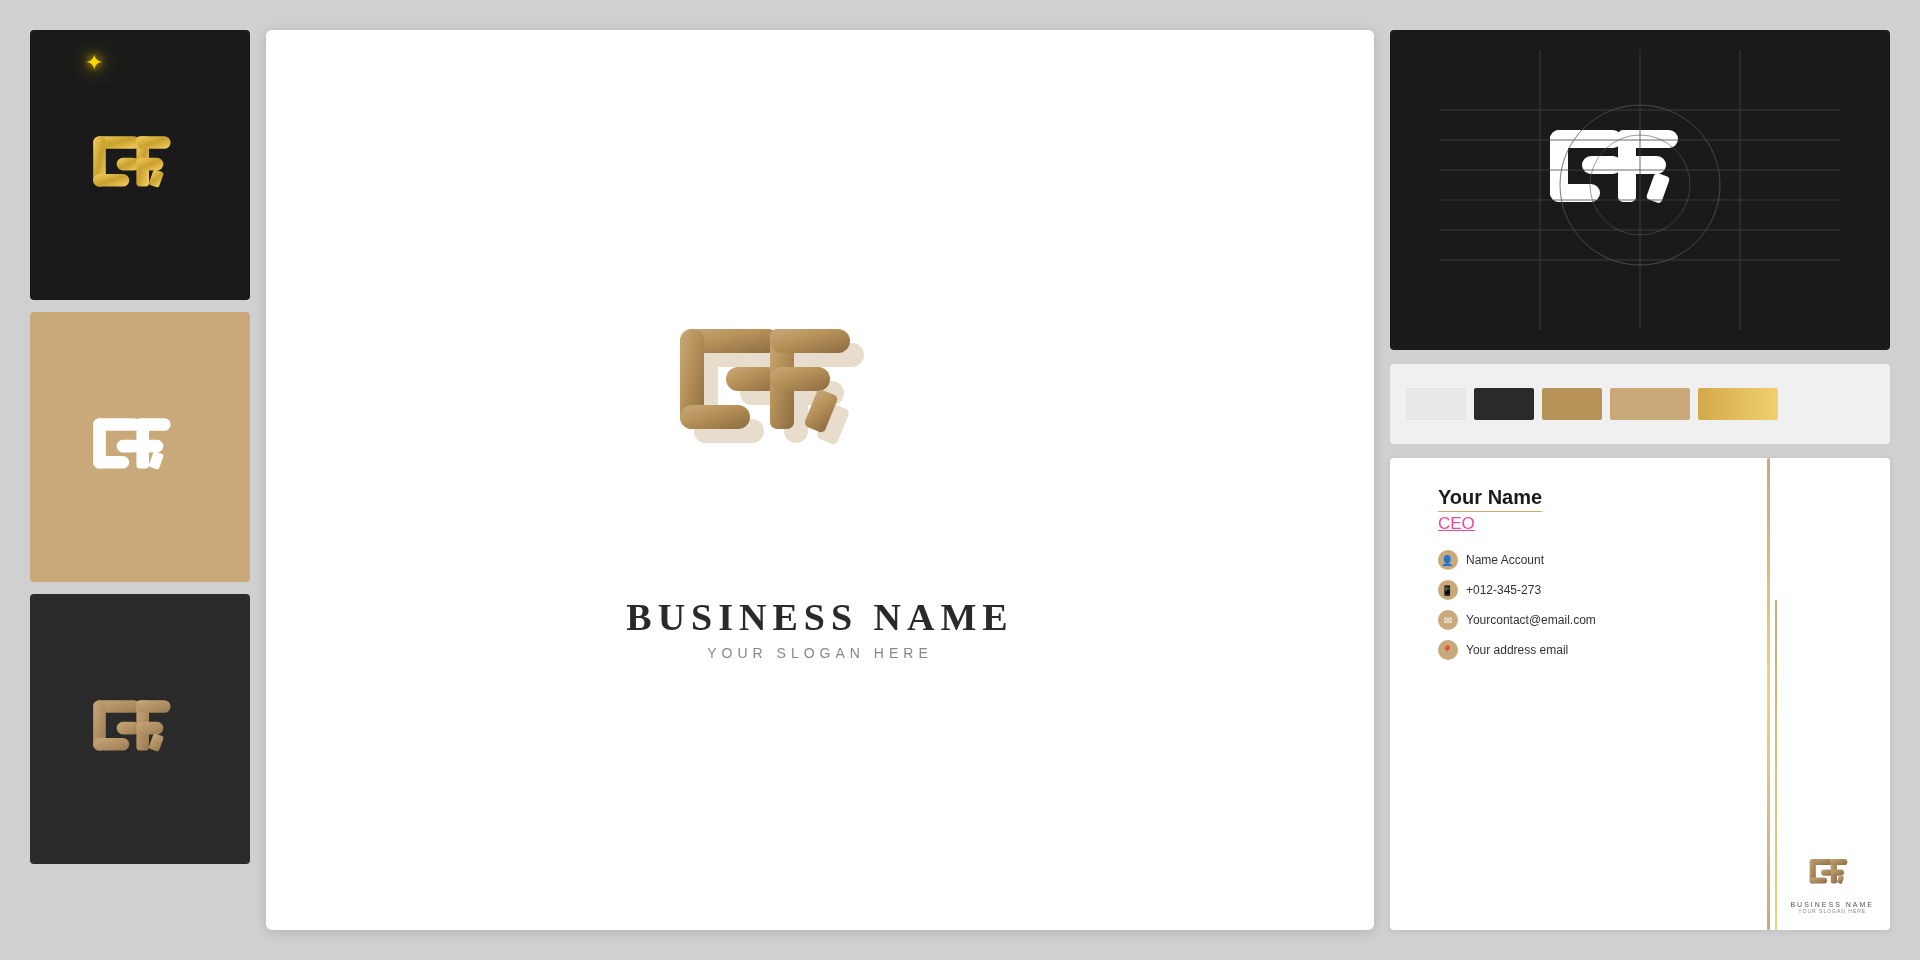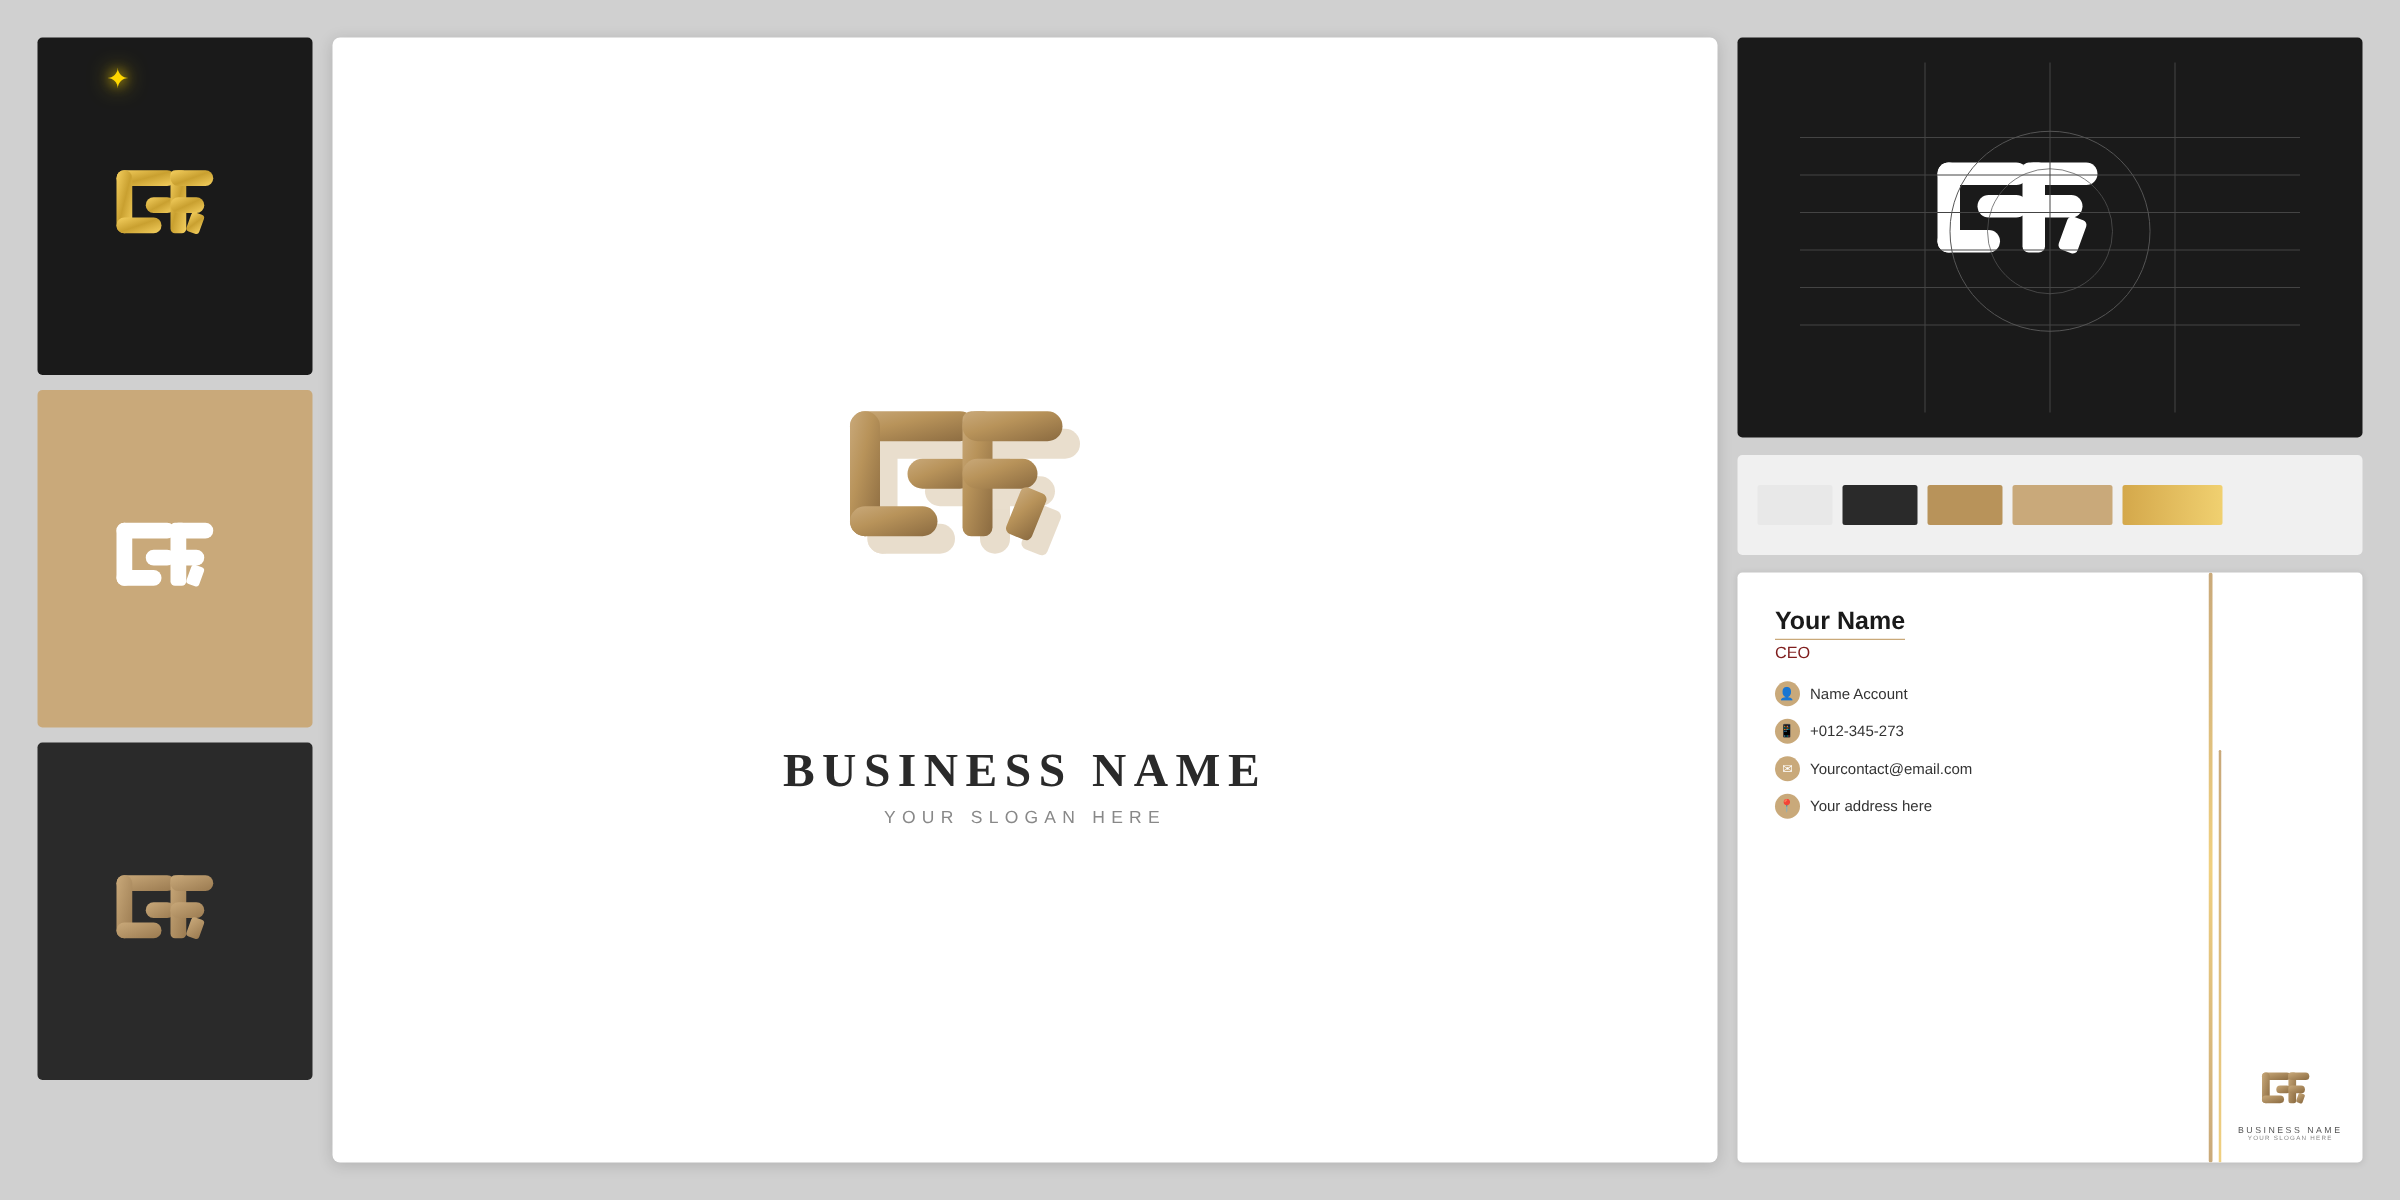--- a/index.html
+++ b/index.html
@@ -82,21 +82,21 @@
       padding: 16px;
     }
     .swatch {
       height: 32px;
       border-radius: 2px;
     }
     .card-business {
       background: white;
       border-radius: 4px;
       flex: 1;
-      padding: 28px 30px;
+      padding: 28px 48px;
       position: relative;
       overflow: hidden;
       box-shadow: 0 1px 6px rgba(0,0,0,0.1);
     }
 
     
     .logo-main-svg {
       width: 320px;
       height: 280px;
     }
@@ -124,23 +124,24 @@
     .bc-name {
       font-size: 20px;
       font-weight: bold;
       color: #1a1a1a;
       border-bottom: 1.5px solid #c9a97a;
       padding-bottom: 2px;
       display: inline-block;
       margin-bottom: 2px;
     }
     .bc-title {
-      font-size: 13px;
-      color: #7f1d1d;
+      font-size: 17px;
+      color: #ec4899;
       margin-bottom: 16px;
+      text-decoration: underline;
     }
     .bc-info-row {
       display: flex;
       align-items: center;
       gap: 8px;
       margin-bottom: 10px;
       font-size: 12px;
       color: #333;
     }
     .bc-icon {
@@ -370,21 +371,21 @@
       <div class="bc-info-row">
         <div class="bc-icon">📱</div>
         <span>+012-345-273</span>
       </div>
       <div class="bc-info-row">
         <div class="bc-icon">✉</div>
         <span>Yourcontact@email.com</span>
       </div>
       <div class="bc-info-row">
         <div class="bc-icon">📍</div>
-        <span>Your address here</span>
+        <span>Your address email</span>
       </div>
 
       
       <div class="bc-logo-corner">
         <svg width="55" height="44" viewBox="0 0 120 100">
           <defs>
             <linearGradient id="cornerGrad" x1="0%" y1="0%" x2="100%" y2="100%">
               <stop offset="0%" style="stop-color:#c9a97a"></stop>
               <stop offset="100%" style="stop-color:#8a6a40"></stop>
             </linearGradient>

